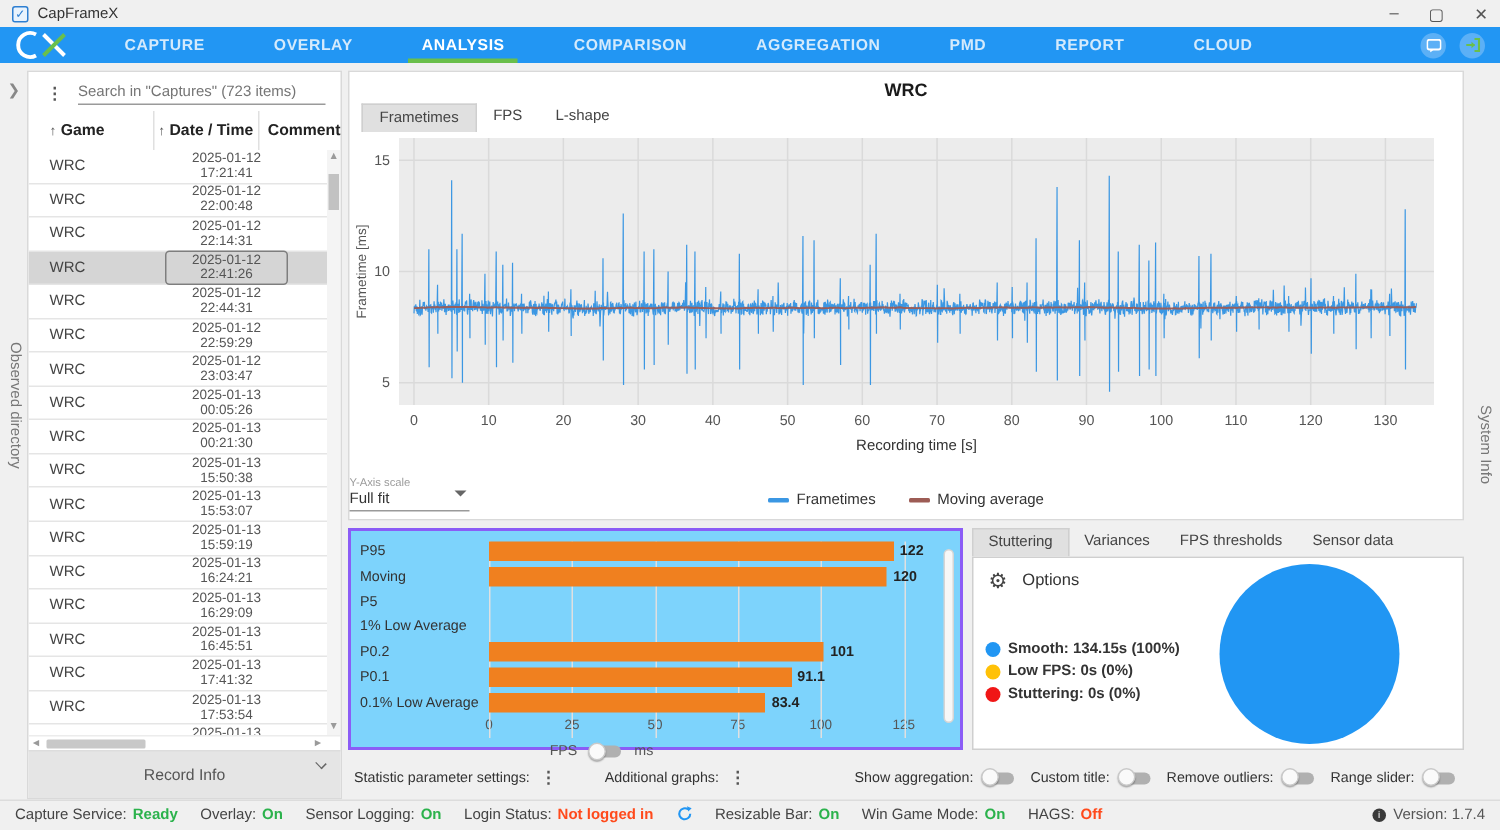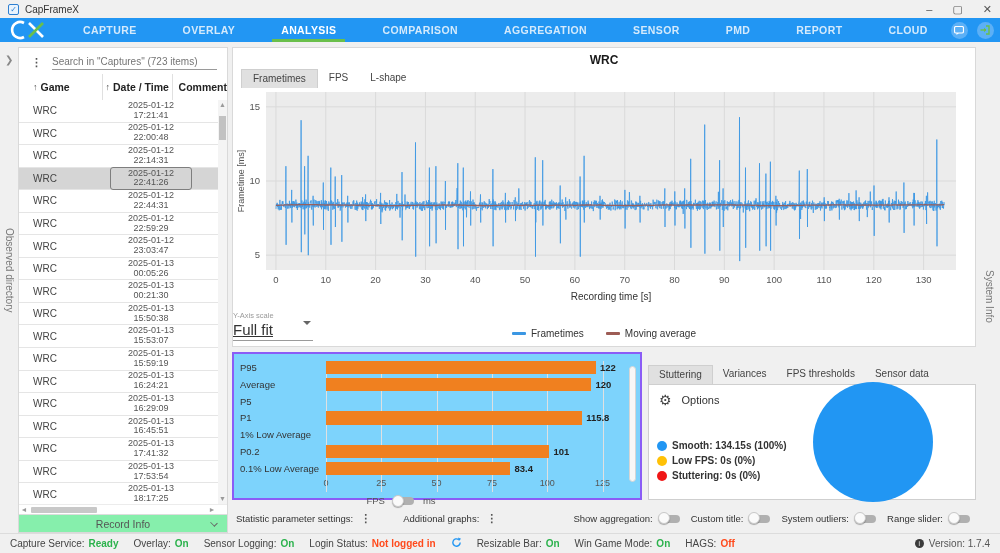--- a/index.html
+++ b/index.html
@@ -48,33 +48,33 @@
   .cell-comment { flex:1; }
   .row.selected { background:#d5d5d5; }
   .row.selected .cell-date { outline:1px solid #7e7e7e; border-radius:2px; }
   .vscroll { position:absolute; right:0; top:0; bottom:0; width:9px; background:#f4f4f4; }
   .vs-arrow { position:absolute; left:0; width:9px; height:10px; color:#9a9a9a; font-size:7px; text-align:center; line-height:10px; }
   .vs-thumb { position:absolute; left:1px; width:7px; background:#c2c2c2; }
   .h-scroll { height:10px; flex:none; display:flex; align-items:center; position:relative; border-top:1px solid #ececec; }
   .hs-arrow { width:10px; color:#9a9a9a; font-size:7px; text-align:center; }
   .hs-thumb { position:absolute; left:12px; width:66px; height:6px; background:#c8c8c8; border-radius:1px; }
   .hs-right { position:absolute; right:10px; }
-  .record-info { height:18px; flex:none; background:#86efac; border-top:1px solid #dddddd; display:flex; align-items:center; justify-content:center; font-size:10.5px; color:#555; position:relative; cursor:pointer; }
+  .record-info { height:32px; flex:none; background:#e5e5e5; border-top:1px solid #dddddd; display:flex; align-items:center; justify-content:center; font-size:10.5px; color:#555; position:relative; cursor:pointer; }
   .ri-chev { position:absolute; right:10px; top:5px; width:6px; height:6px; border-right:1px solid #666; border-bottom:1px solid #666; transform:rotate(45deg) scale(1,.8); }
 
   
   .main-col { flex:1; margin:5px 2px 0 4px; display:flex; flex-direction:column; }
   .chart-card { background:#fff; border:1px solid #d9d9d9; height:300px; position:relative; flex:none; }
   .chart-title { text-align:center; font-weight:bold; font-size:12px; color:#1a1a1a; padding-top:5px; }
   .chart-tabs { position:absolute; left:8px; top:21px; display:flex; font-size:10px; color:#444; }
   .ctab { padding:3px 11px 4px; cursor:pointer; }
   .ctab.active { background:#e0e0e0; border:1px solid #cfcfcf; border-bottom:none; }
   .yscale { position:absolute; left:0; bottom:5px; width:80px; }
   .yscale-cap { font-size:7.5px; color:#9a9a9a; }
-  .yscale-val { font-size:15px; color:#333; border-bottom:1px solid #9a9a9a; display:flex; justify-content:space-between; align-items:flex-start; padding:1px 2px 2px 0; cursor:pointer;text-decoration:underline; }
+  .yscale-val { font-size:10px; color:#333; border-bottom:1px solid #9a9a9a; display:flex; justify-content:space-between; align-items:flex-start; padding:1px 2px 2px 0; cursor:pointer; }
   .caret-down { width:0; height:0; border-left:4px solid transparent; border-right:4px solid transparent; border-top:4px solid #666; }
   .ft-legend { position:absolute; bottom:7px; left:0; right:0; display:flex; justify-content:center; gap:22px; font-size:10px; color:#333; }
   .leg-item { display:flex; align-items:center; gap:5px; }
   .leg-line { width:14px; height:3px; border-radius:1px; }
 
   
   .bottom-row { display:flex; margin-top:5px; gap:6px; height:148px; flex:none; }
   .bar-card { width:410px; background:#7dd3fc; border:2px solid #8b5cf6; position:relative; padding:7px 18px 0 6px; }
   .bar-row { display:flex; align-items:center; height:13.2px; margin-bottom:3.6px; position:relative; z-index:2; }
   .bar-label { width:86px; font-size:9.5px; color:#333; flex:none; }
@@ -82,21 +82,21 @@
   .bar-fill { height:100%; background:#f0801f; }
   .bar-val { position:absolute; top:1px; font-size:9.5px; font-weight:bold; color:#222; white-space:nowrap; }
   .bar-grid { position:absolute; left:92px; top:7px; width:292px; height:131px; z-index:1; }
   .bar-gridline { position:absolute; top:0; bottom:0; width:1px; background:#e0e0e0; }
   .bar-axis { position:relative; margin-left:86px; width:292px; height:12px; font-size:9px; color:#555; }
   .bar-axis span { position:absolute; transform:translateX(-50%); }
   .unit-row { display:flex; align-items:center; justify-content:center; gap:7px; font-size:9.5px; color:#555; margin-top:4px; margin-right:60px; }
   .bar-vscroll { position:absolute; right:4px; top:12px; bottom:16px; width:7px; border:1px solid #d5d5d5; border-radius:4px; background:#f7f7f7; }
 
   .stutter-card { flex:1; display:flex; flex-direction:column; }
-  .stut-tabs { display:flex; font-size:10px; color:#444; flex:none;margin-top:13px; }
+  .stut-tabs { display:flex; font-size:10px; color:#444; flex:none; }
   .stab { padding:3px 10px 4px; cursor:pointer; }
   .stab.active { background:#e0e0e0; border:1px solid #cfcfcf; border-bottom:none; }
   .stut-body { flex:1; background:#fff; border:1px solid #cfcfcf; position:relative; }
   .options-row { position:absolute; left:10px; top:7px; display:flex; align-items:center; gap:10px; font-size:11px; color:#333; }
   .gear-dark { color:#444; font-size:14px; }
   .stut-legend { position:absolute; left:8px; top:55px; }
   .sleg-item { display:flex; align-items:center; gap:5px; font-size:10px; font-weight:bold; color:#333; margin-bottom:4px; }
   .sleg-dot { width:10px; height:10px; border-radius:50%; flex:none; }
   .pie { position:absolute; right:42px; top:50%; transform:translateY(-50%); width:120px; height:120px; border-radius:50%; }
 
@@ -136,21 +136,20 @@
       <line x1="19" y1="3" x2="33" y2="17" stroke="#fff" stroke-width="2.6"></line>
       <line x1="33" y1="3" x2="19" y2="17" stroke="#6abf4b" stroke-width="2.6"></line>
     </svg>
   </div>
   <div class="nav-tabs" id="nav-tabs">
       <div class="nav-tab">CAPTURE</div>
       <div class="nav-tab">OVERLAY</div>
       <div class="nav-tab active">ANALYSIS</div>
       <div class="nav-tab">COMPARISON</div>
       <div class="nav-tab">AGGREGATION</div>
-      <div class="nav-tab">SENSOR</div>
       <div class="nav-tab">PMD</div>
       <div class="nav-tab">REPORT</div>
       <div class="nav-tab">CLOUD</div>
     </div>
   <div class="nav-right">
     <div class="circle-btn">
       <svg width="10" height="9" viewBox="0 0 10 9">
           <rect x="0.5" y="0.5" width="9" height="6.5" rx="1.5" fill="none" stroke="#fff" stroke-width="1.2"></rect>
           <path d="M2.5 7 L2.5 9 L5 7 Z" fill="#fff"></path>
         </svg>
@@ -381,44 +380,44 @@
           </div>
         <div id="bar-rows">
             <div class="bar-row">
               <div class="bar-label">P95</div>
               <div class="bar-area">
                 <div class="bar-fill" style="width: 269.879px; background: rgb(240, 128, 31);"></div>
                 <span class="bar-val" style="left: 273.879px;">122</span>
               </div>
             </div>
             <div class="bar-row">
-              <div class="bar-label">Average</div>
+              <div class="bar-label">Moving</div>
               <div class="bar-area">
                 <div class="bar-fill" style="width: 265.455px; background: rgb(240, 128, 31);"></div>
                 <span class="bar-val" style="left: 269.455px;">120</span>
               </div>
             </div>
             <div class="bar-row">
               <div class="bar-label">P5</div>
-            </div>
-            <div class="bar-row">
-              <div class="bar-label">P1</div>
-              <div class="bar-area">
-                <div class="bar-fill" style="width: 256.164px; background: rgb(240, 128, 31);"></div>
-                <span class="bar-val" style="left: 260.164px;">115.8</span>
-              </div>
             </div>
             <div class="bar-row">
               <div class="bar-label">1% Low Average</div>
             </div>
             <div class="bar-row">
               <div class="bar-label">P0.2</div>
               <div class="bar-area">
                 <div class="bar-fill" style="width: 223.424px; background: rgb(240, 128, 31);"></div>
                 <span class="bar-val" style="left: 227.424px;">101</span>
+              </div>
+            </div>
+            <div class="bar-row">
+              <div class="bar-label">P0.1</div>
+              <div class="bar-area">
+                <div class="bar-fill" style="width: 201.524px; background: rgb(240, 128, 31);"></div>
+                <span class="bar-val" style="left: 205.524px;">91.1</span>
               </div>
             </div>
             <div class="bar-row">
               <div class="bar-label">0.1% Low Average</div>
               <div class="bar-area">
                 <div class="bar-fill" style="width: 184.491px; background: rgb(240, 128, 31);"></div>
                 <span class="bar-val" style="left: 188.491px;">83.4</span>
               </div>
             </div>
           </div>
@@ -487,21 +486,21 @@
             </div>
           </div>
           <div class="tgl-group">
             <span>Custom title:</span>
             <div class="switch">
               <div class="sw-track"></div>
               <div class="sw-knob"></div>
             </div>
           </div>
           <div class="tgl-group">
-            <span>System outliers:</span>
+            <span>Remove outliers:</span>
             <div class="switch">
               <div class="sw-track"></div>
               <div class="sw-knob"></div>
             </div>
           </div>
           <div class="tgl-group">
             <span>Range slider:</span>
             <div class="switch">
               <div class="sw-track"></div>
               <div class="sw-knob"></div>

